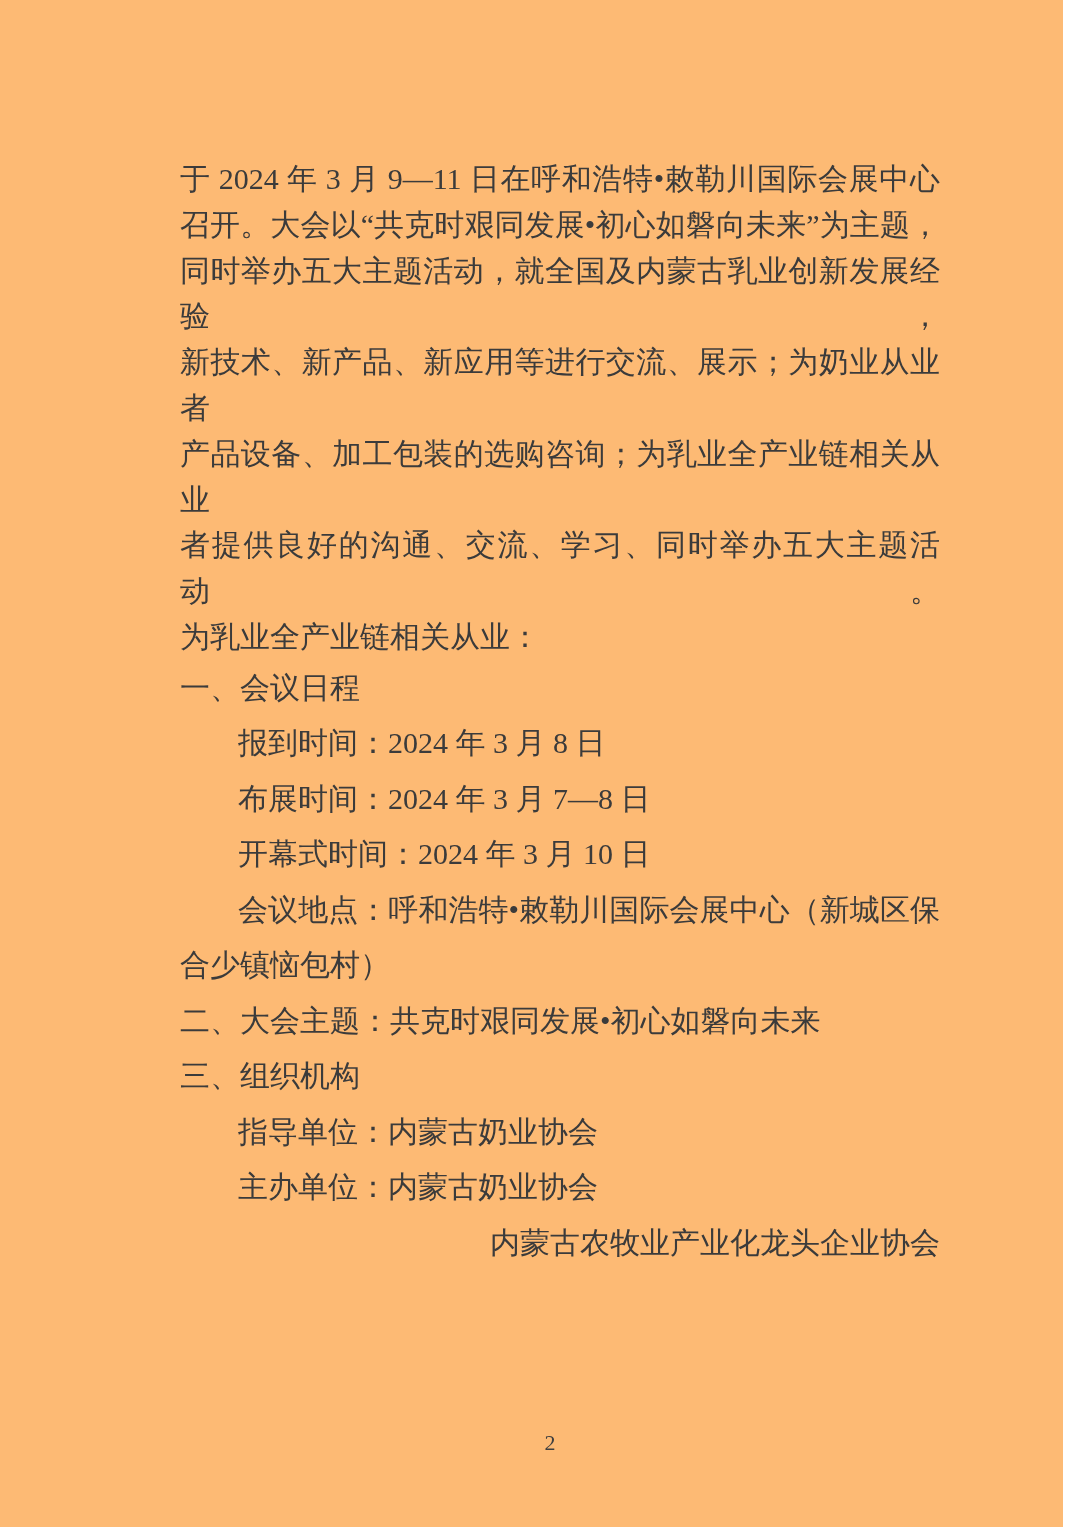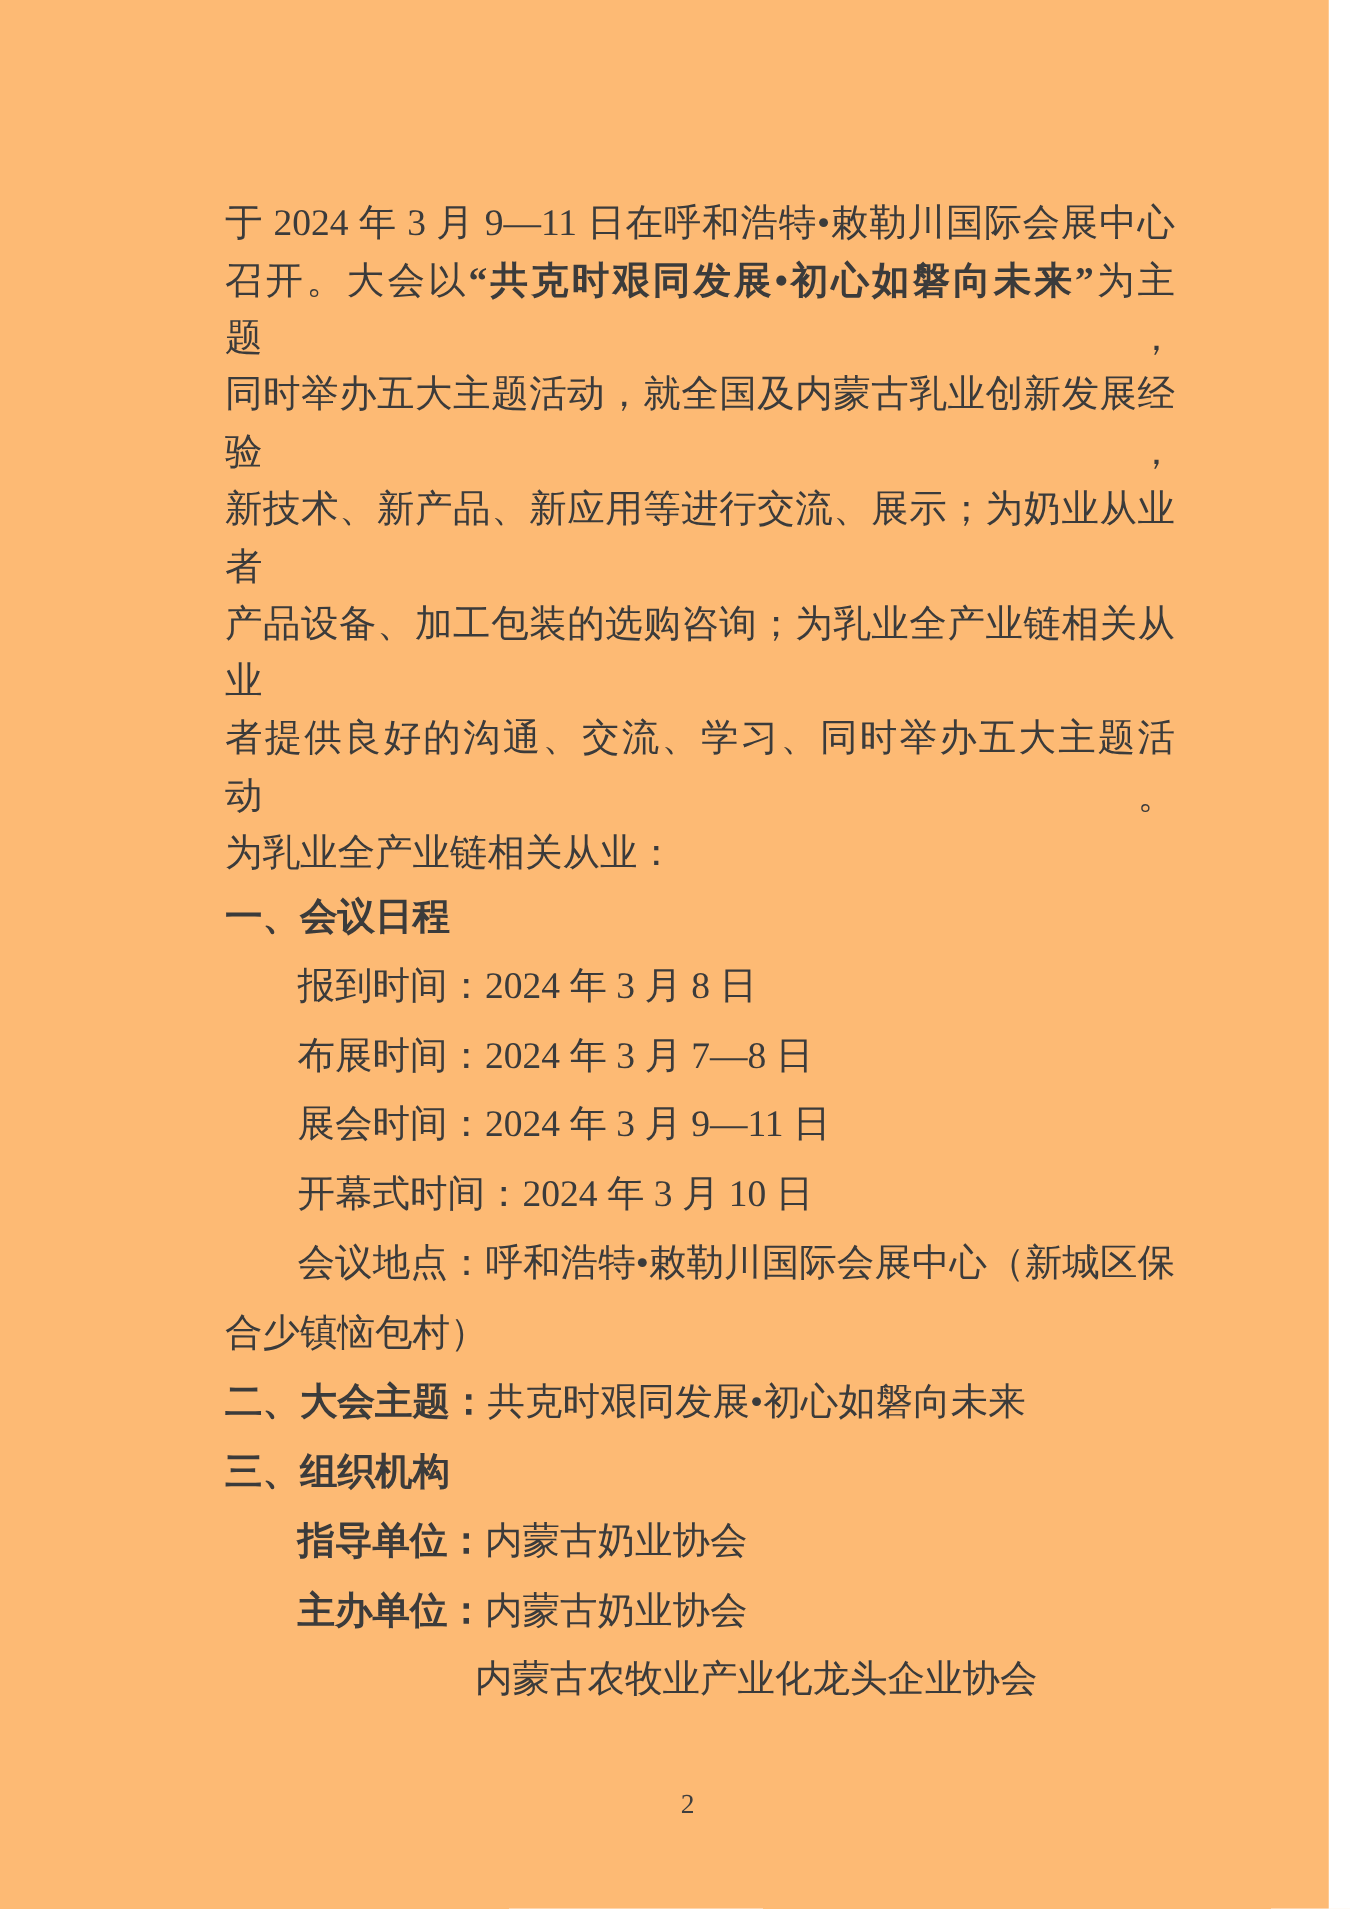--- a/index.html
+++ b/index.html
@@ -27,22 +27,22 @@
     white-space: normal;
   }
   .line.para { line-height: 45.8px; }
   .line.item { line-height: 55.5px; }
   .line.justify {
     text-align: justify;
     text-align-last: justify;
   }
   .indent-0 { padding-left: 0; }
   .indent-1 { padding-left: 58px; }
-  .indent-2 { padding-left: 200px; }
-  .bold { font-weight: bold; }
+  .indent-2 { padding-left: 200px; text-align: right; }
+  .bold { font-weight: normal; }
   .page-number {
     position: absolute;
     top: 1430px;
     left: 0;
     width: 1100px;
     text-align: center;
     font-size: 22px;
     color: #3f3f3f;
     font-family: "Liberation Serif", "DejaVu Serif", serif;
   }
@@ -55,21 +55,20 @@
       <div class="line para indent-0 justify"><span>于 2024 年 3 月 9—11 日在呼和浩特•敕勒川国际会展中心</span></div>
       <div class="line para indent-0 justify"><span>召开。大会以</span><span class="bold">“共克时艰同发展•初心如磐向未来”</span><span>为主题，</span></div>
       <div class="line para indent-0 justify"><span>同时举办五大主题活动，就全国及内蒙古乳业创新发展经验，</span></div>
       <div class="line para indent-0 justify"><span>新技术、新产品、新应用等进行交流、展示；为奶业从业者</span></div>
       <div class="line para indent-0 justify"><span>产品设备、加工包装的选购咨询；为乳业全产业链相关从业</span></div>
       <div class="line para indent-0 justify"><span>者提供良好的沟通、交流、学习、同时举办五大主题活动。</span></div>
       <div class="line para indent-0"><span>为乳业全产业链相关从业：</span></div>
       <div class="line item indent-0"><span class="bold">一、会议日程</span></div>
       <div class="line item indent-1"><span>报到时间：2024 年 3 月 8 日</span></div>
       <div class="line item indent-1"><span>布展时间：2024 年 3 月 7—8 日</span></div>
-      <div class="line item indent-1"><span>展会时间：2024 年 3 月 9—11 日</span></div>
       <div class="line item indent-1"><span>开幕式时间：2024 年 3 月 10 日</span></div>
       <div class="line item indent-1 justify"><span>会议地点：呼和浩特•敕勒川国际会展中心（新城区保</span></div>
       <div class="line item indent-0"><span>合少镇恼包村）</span></div>
       <div class="line item indent-0"><span class="bold">二、大会主题：</span><span>共克时艰同发展•初心如磐向未来</span></div>
       <div class="line item indent-0"><span class="bold">三、组织机构</span></div>
       <div class="line item indent-1"><span class="bold">指导单位：</span><span>内蒙古奶业协会</span></div>
       <div class="line item indent-1"><span class="bold">主办单位：</span><span>内蒙古奶业协会</span></div>
       <div class="line item indent-2"><span>内蒙古农牧业产业化龙头企业协会</span></div>
       <div class="line item indent-2"></div>
     </div>

